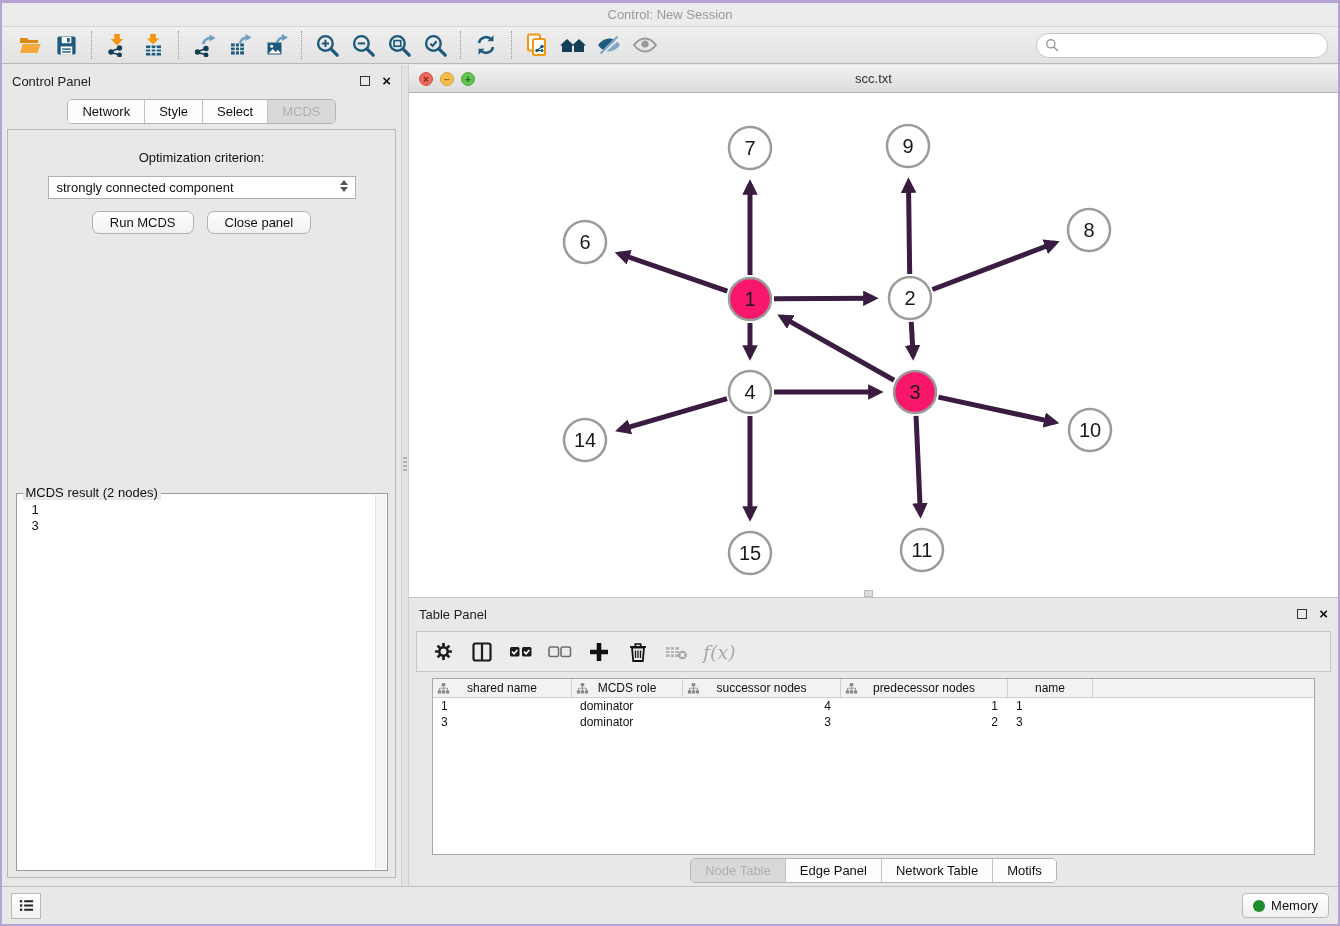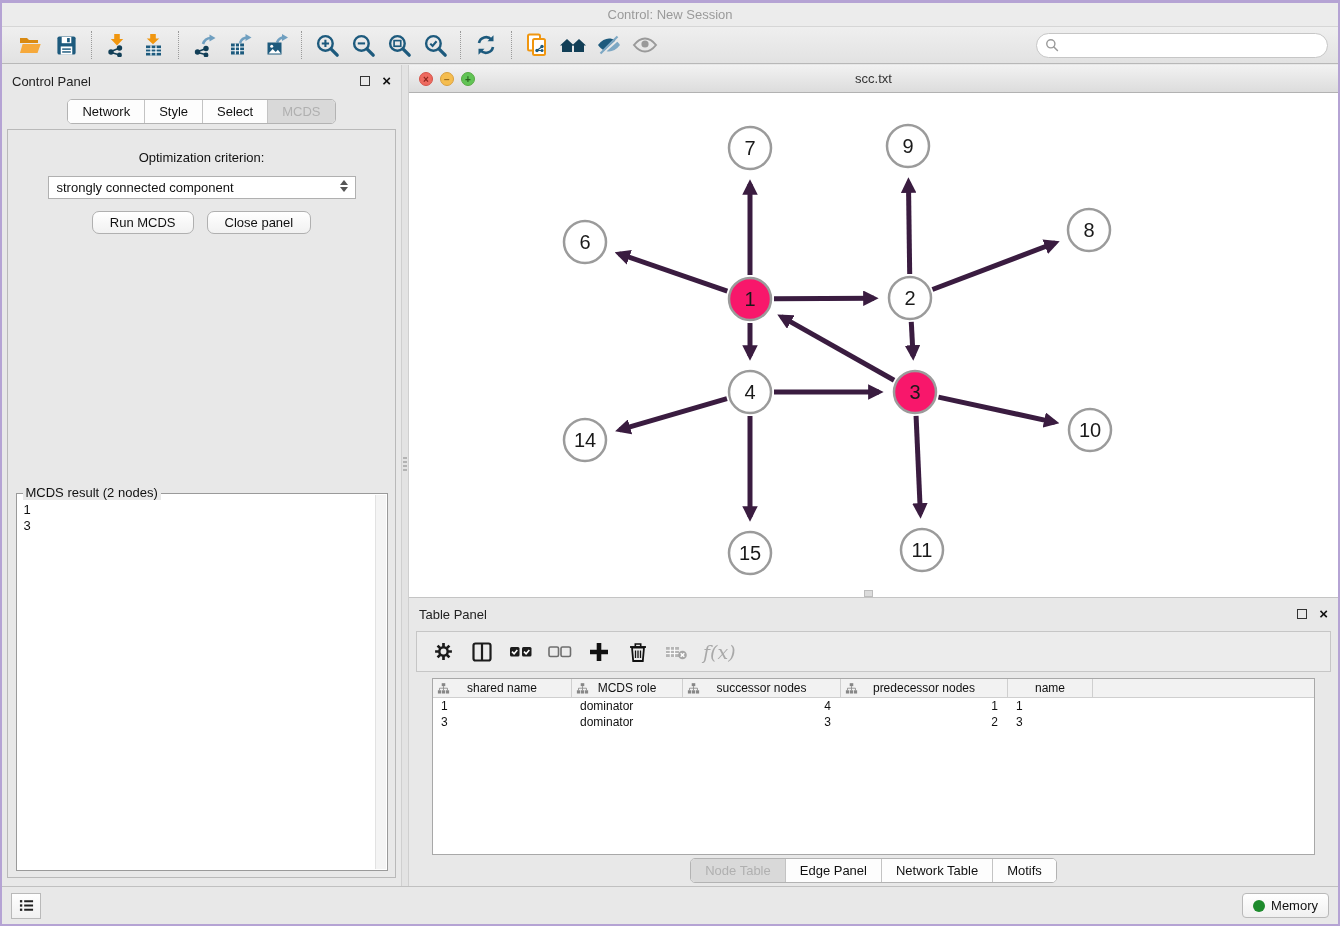--- a/index.html
+++ b/index.html
@@ -40,21 +40,21 @@
   .dropdown { margin-top:11px; width:308px; height:23px; background:#fff; border:1px solid #b0b0b0; border-radius:0;
               display:flex; align-items:center; padding:0 8px; font-size:13px; color:#111; position:relative; }
   .dd-arrows { position:absolute; right:7px; top:3px; display:flex; flex-direction:column; gap:2px; }
   .dd-arrows i { width:0; height:0; border-left:4px solid transparent; border-right:4px solid transparent; display:block; }
   .dd-up { border-bottom:5px solid #555; }
   .dd-dn { border-top:5px solid #555; }
   .btn-row { margin-top:12px; display:flex; gap:13px; }
   .btn { height:23px; padding:0 17px; background:linear-gradient(#ffffff,#f1f1f1); border:1px solid #b0b0b0;
          border-radius:7px; font-size:13px; color:#111; font-family:inherit; }
   .result-box { margin-top:auto; margin-bottom:6px; width:372px; height:378px; border:1px solid #9a9a9a;
-                background:#fff; position:relative; padding:4px 0 0 0; }
+                background:#fff; position:relative; padding:4px 0 0 8px; }
   .result-legend { position:absolute; top:-9px; left:6px; background:#e8e8e8; padding:0 3px; font-size:13px; color:#111; }
   .result-list { font-size:13px; color:#111; padding:4px 0 0 7px; line-height:16px; }
   .result-scroll { position:absolute; top:1px; bottom:1px; right:1px; width:11px; background:#f4f4f4; border-left:1px solid #e2e2e2; }
 
   
   .v-split { width:8px; background:#e3e3e3; border-left:1px solid #cfcfcf; border-right:1px solid #cfcfcf; position:relative; }
   .v-grip { position:absolute; top:392px; left:1px; width:4px; height:16px;
             background:repeating-linear-gradient(#b3b3b3 0 2px, transparent 2px 4px); }
 
   

